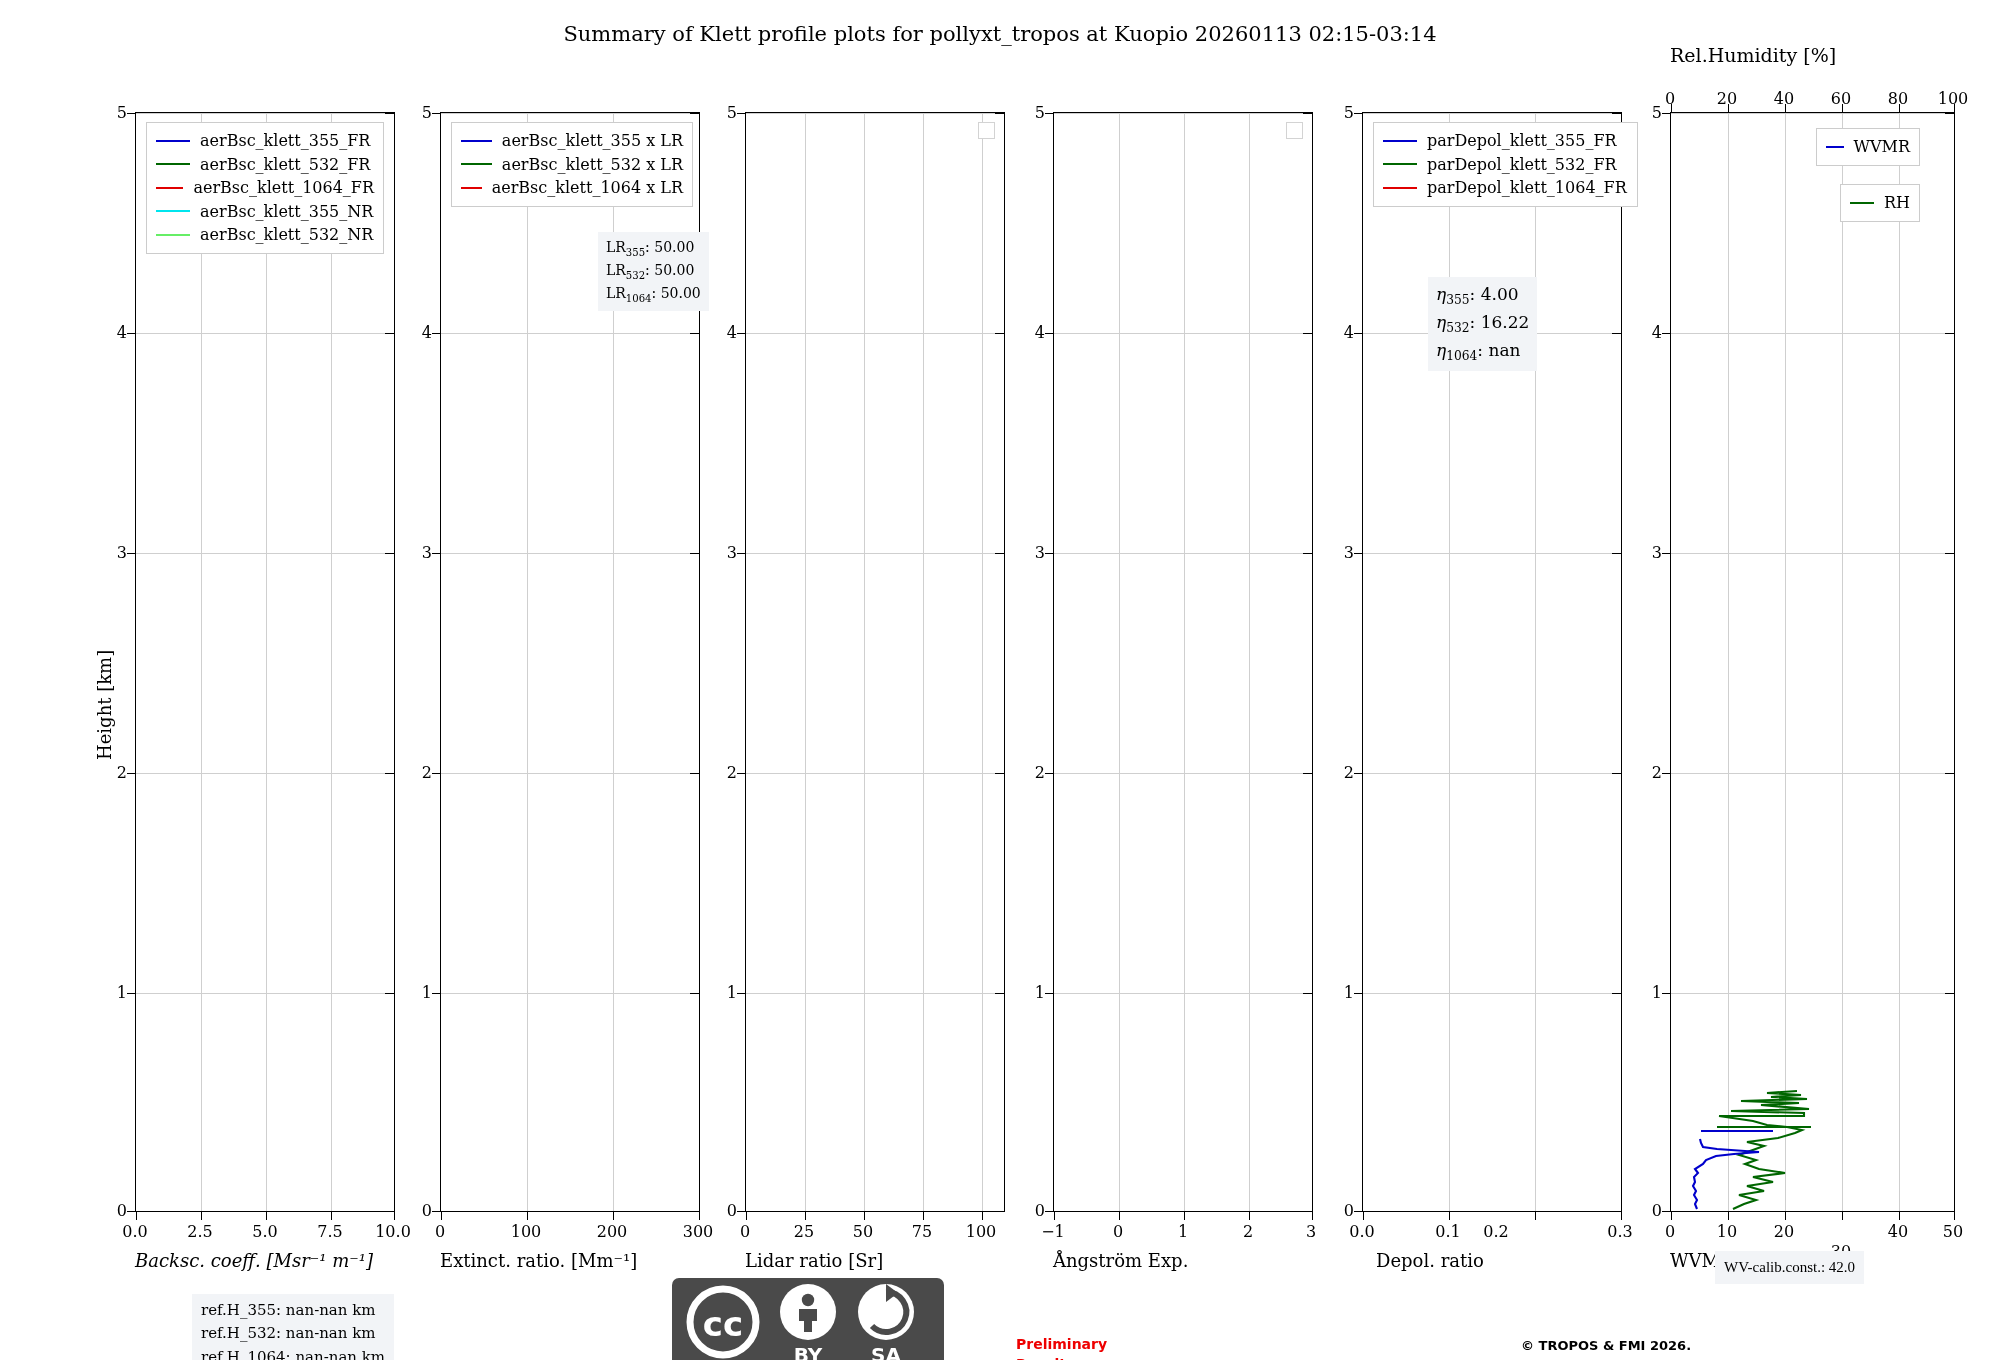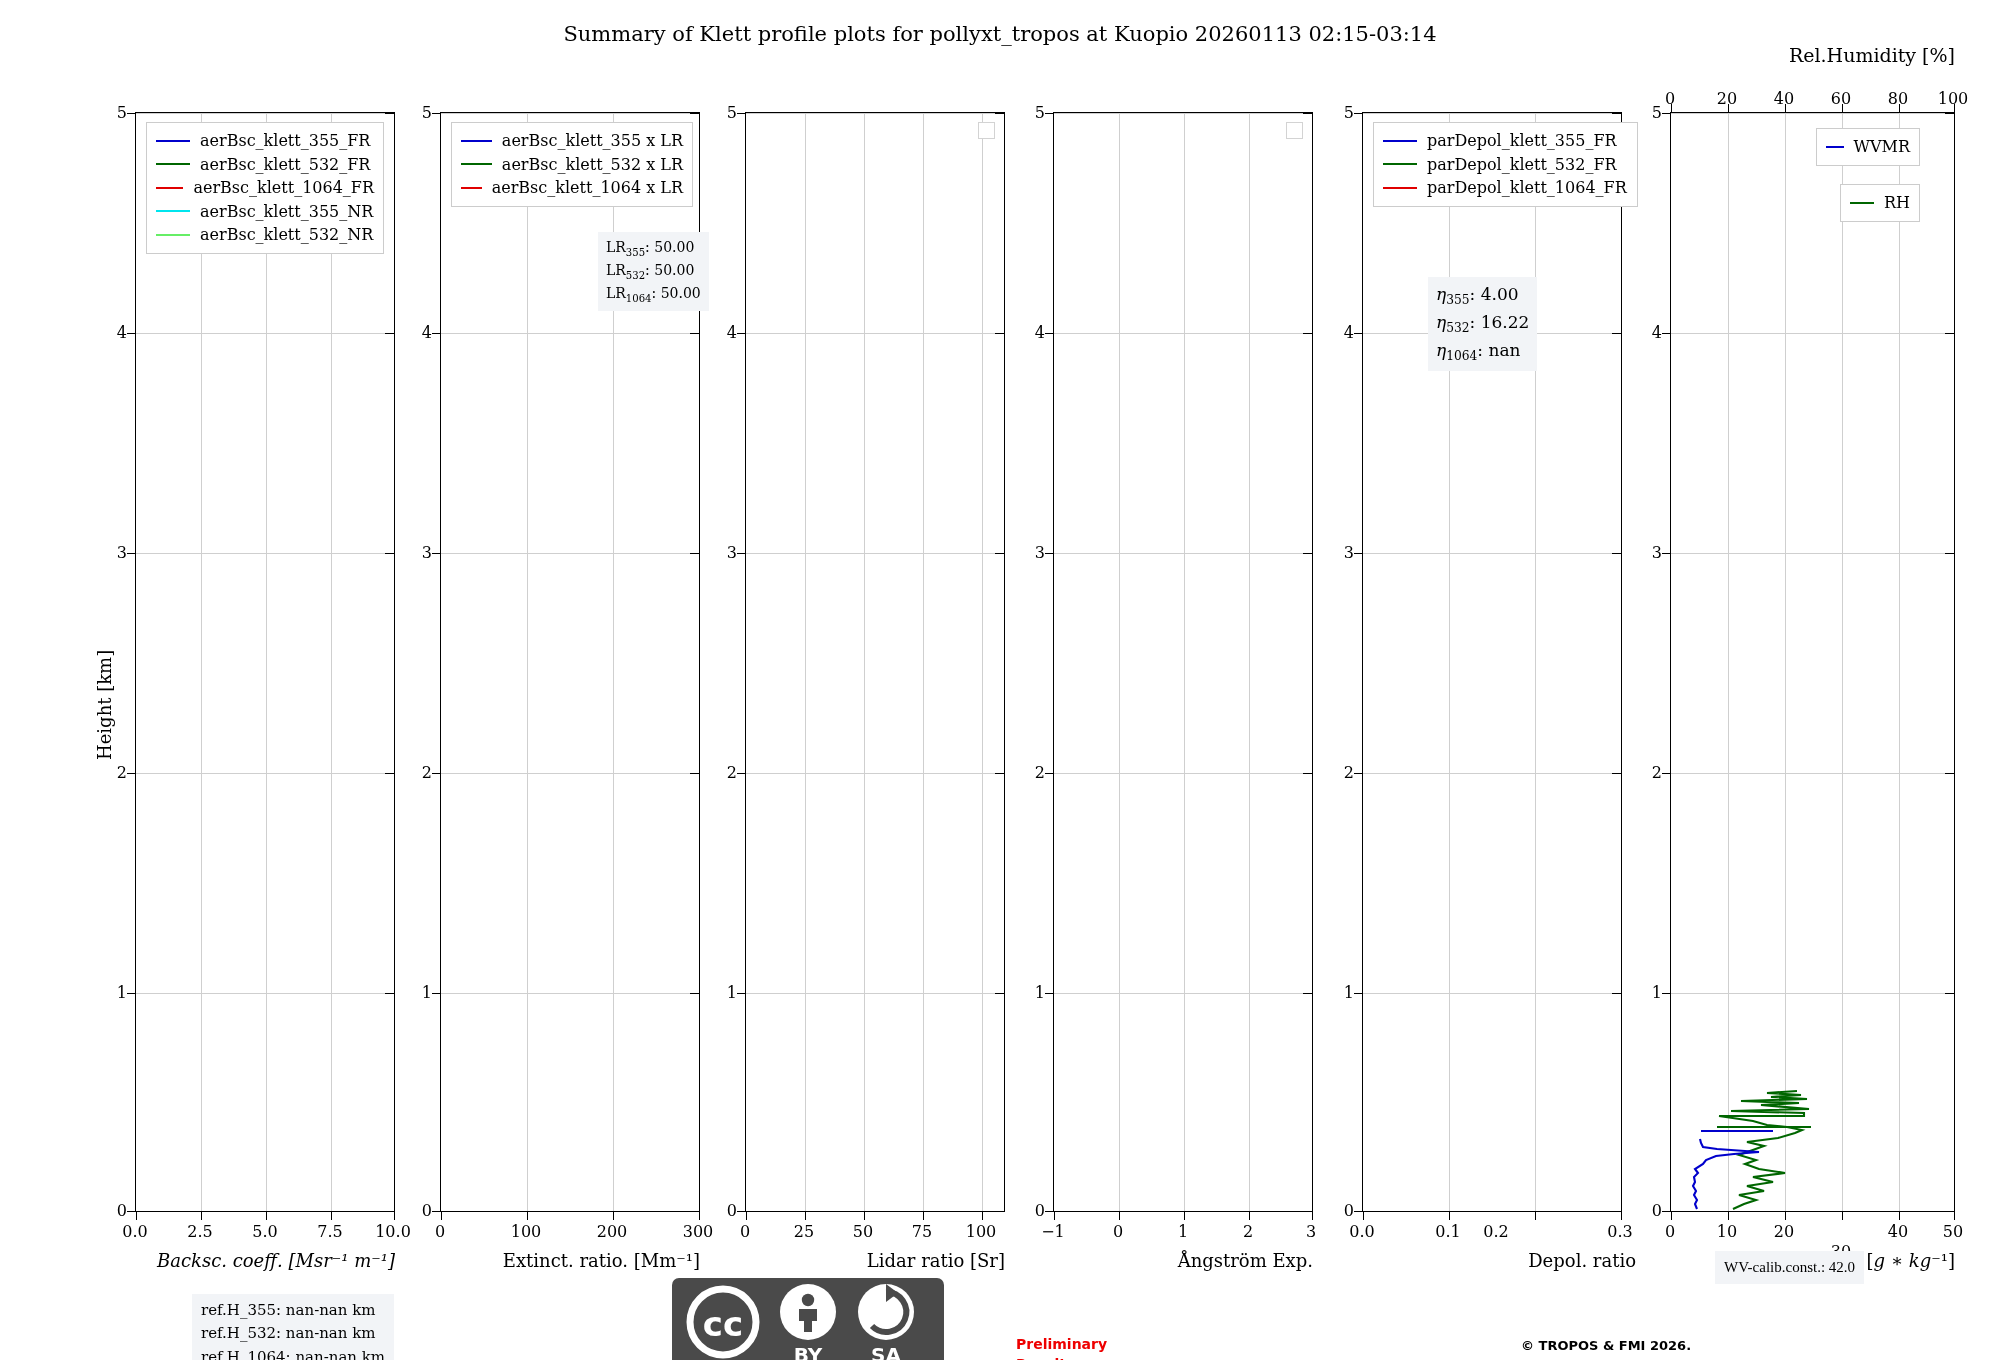--- a/index.html
+++ b/index.html
@@ -15,21 +15,21 @@
   
   .panel{position:absolute;top:112px;height:1100px;box-sizing:border-box;
          border:1.3px solid #000;background:#fff;}
   .grid-line-h{position:absolute;left:0;right:0;height:1px;background:#cfcfcf;}
   .grid-line-v{position:absolute;top:0;bottom:0;width:1px;background:#cfcfcf;}
   .tick-y{position:absolute;left:-9px;width:9px;height:1px;background:#000;}
   .tick-y-in{position:absolute;right:0;width:9px;height:1px;background:#000;}
   .ylab{position:absolute;font-size:16px;transform:translate(-100%,-50%);padding-right:8px;white-space:nowrap;}
   .tick-x{position:absolute;bottom:-9px;width:1px;height:9px;background:#000;}
   .xlab{position:absolute;font-size:16px;transform:translate(-50%,0);white-space:nowrap;}
-  .xtitle{position:absolute;font-size:18px;text-align:right;white-space:nowrap;}
+  .xtitle{position:absolute;font-size:18px;text-align:left;white-space:nowrap;}
   .axis-title-y{
     position:absolute;font-size:18px;white-space:nowrap;
     transform:rotate(-90deg);transform-origin:left top;
   }
   
   .legend{
     position:absolute;background:#ffffff;border:1px solid #cccccc;
     padding:6px 9px 6px 9px;font-size:16px;line-height:1.47;
     box-sizing:border-box;
   }

